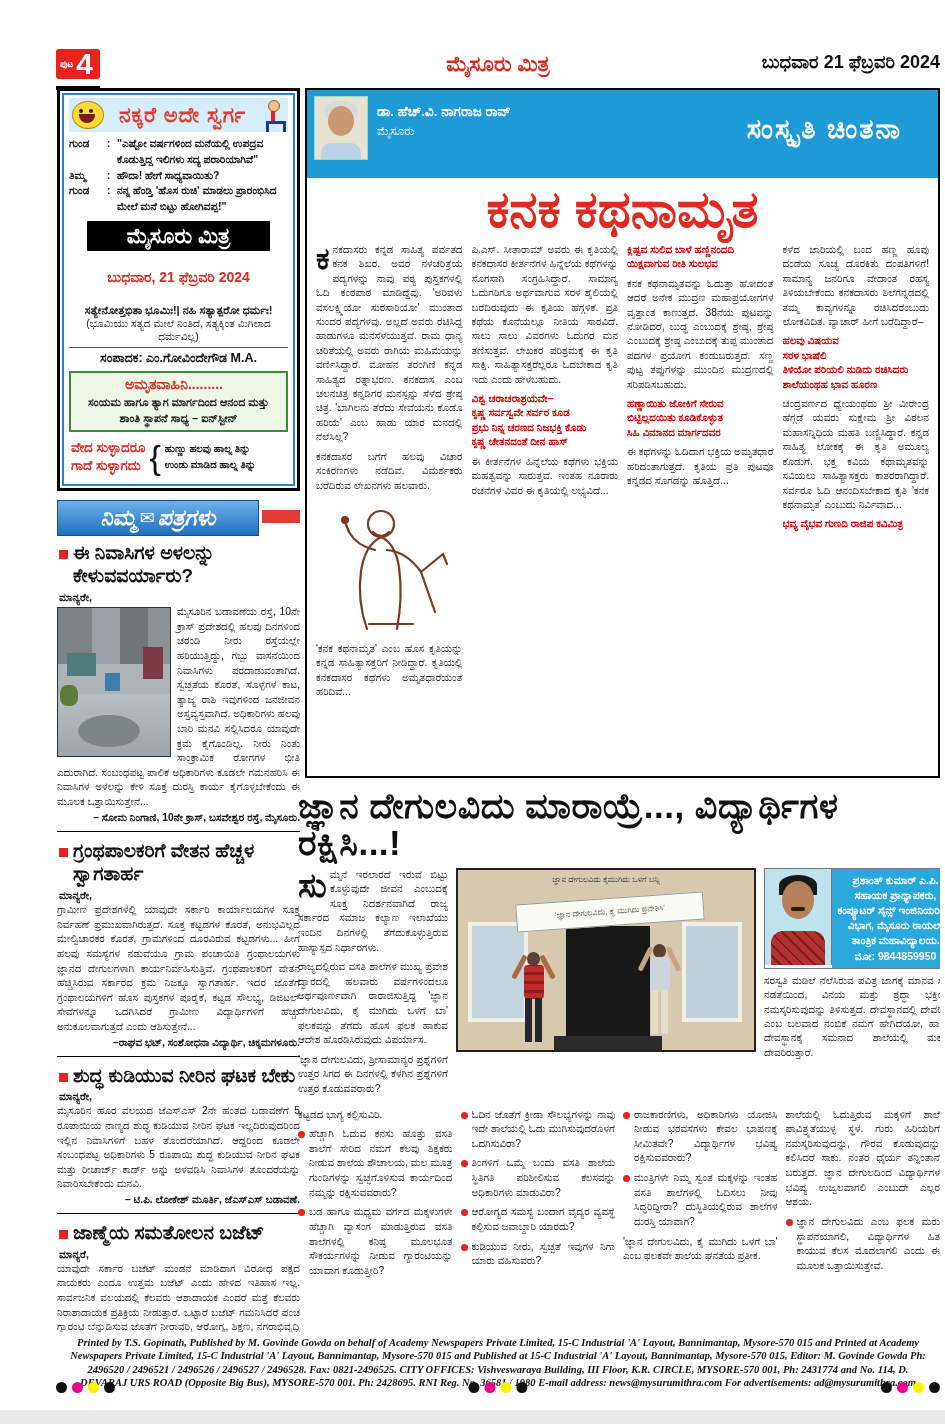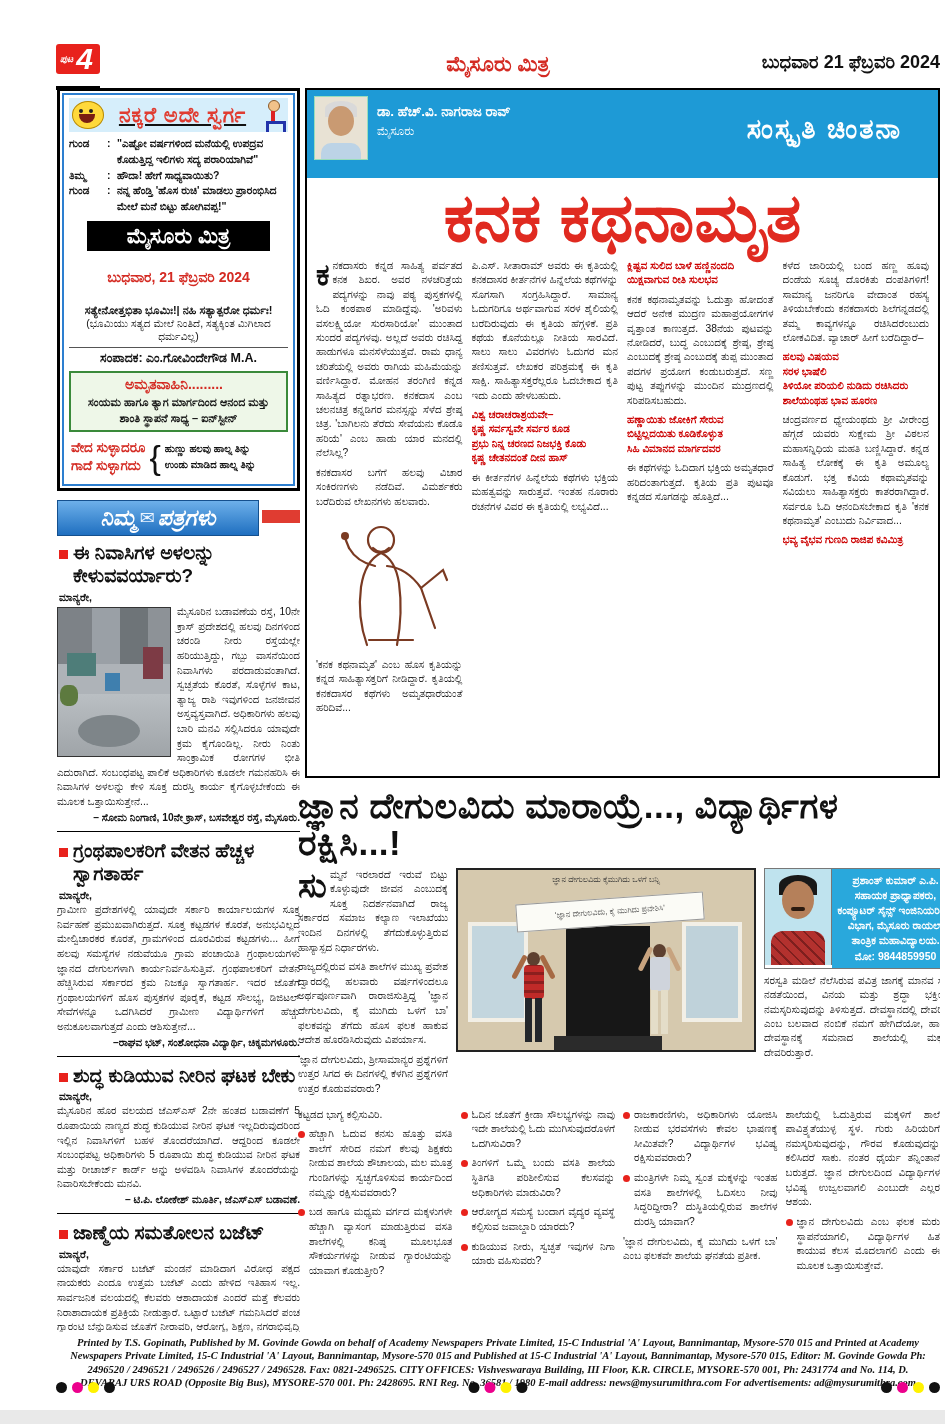--- a/index.html
+++ b/index.html
@@ -1,33 +1,33 @@
 <!DOCTYPE html>
 <html lang="kn"><head>
 <meta charset="utf-8">
 <style>
   html,body{margin:0;padding:0;background:#fff;}
   .page{position:relative;width:945px;height:1424px;background:#fff;overflow:hidden;
         font-family:"Liberation Sans","DejaVu Sans",sans-serif;color:#111;}
   
   .topbar{position:absolute;left:56px;top:44px;width:884px;height:42px;}
-  .topbar-left{position:absolute;left:0;top:0;height:40px;display:flex;align-items:flex-start;border-bottom:4px solid #000;padding-bottom:2px;font-style:italic;}
+  .topbar-left{position:absolute;left:0;top:0;height:40px;display:flex;align-items:center;border-bottom:4px solid #000;padding-bottom:2px;}
   .page-badge{background:#e8221c;color:#fff;display:flex;align-items:center;padding:0 7px 0 4px;border-radius:3px;}
   .page-badge .puta{font-size:9px;font-weight:bold;margin-right:3px;}
   .page-badge .num{font-size:30px;font-weight:bold;line-height:1;}
   .section-box{border:2px solid #000;background:#fff;margin-left:4px;display:flex;align-items:center;
                padding:0 38px 0 14px;font-size:23px;font-weight:bold;}
   .masthead-center{position:absolute;left:50%;transform:translateX(-50%);top:8px;color:#d42b23;
                    font-size:21px;font-weight:bold;}
   .topbar-date{position:absolute;right:0;top:8px;font-size:18px;font-weight:bold;}
   
   .left-col{position:absolute;left:57px;top:88px;width:243px;height:1244px;overflow:hidden;}
   .joke-box{border:3px solid #000;}
   .joke-inner{border:2px solid #2d7fd0;margin:2px;padding:3px 5px 5px;}
-  .joke-head{display:flex;align-items:center;justify-content:space-between;background:#d6eefb;padding:2px 3px;text-decoration:underline;}
+  .joke-head{display:flex;align-items:center;justify-content:space-between;background:#d6eefb;padding:2px 3px;}
   .joke-title{color:#e03c31;font-size:21px;font-weight:bold;letter-spacing:1px;}
   .smiley{width:30px;height:26px;background:#ffd93b;border-radius:50%;position:relative;border:1px solid #b98b00;}
   .smiley:before{content:"";position:absolute;left:6px;top:7px;width:4px;height:4px;border-radius:50%;background:#222;box-shadow:10px 0 0 #222;}
   .smiley:after{content:"";position:absolute;left:6px;top:12px;width:16px;height:9px;border-radius:0 0 16px 16px;background:#7a1d12;}
   .stickman{width:24px;height:30px;position:relative;}
   .stickman .head{position:absolute;left:7px;top:0;width:10px;height:10px;border-radius:50%;background:#f2c28a;border:1px solid #8a5a2a;}
   .stickman .body{position:absolute;left:10px;top:11px;width:4px;height:11px;background:#d22;}
   .stickman .legs{position:absolute;left:5px;top:21px;width:14px;height:8px;border-top:3px solid #23a;border-left:3px solid #23a;border-right:3px solid #23a;}
   .dialog{margin-top:4px;font-size:10.5px;font-weight:bold;line-height:1.5;}
   .dialog .row{display:flex;}
@@ -72,21 +72,21 @@
   .article-box{position:absolute;left:305px;top:88px;width:635px;height:690px;border:2px solid #000;background:#fff;box-sizing:border-box;}
   .art-band{position:relative;height:88px;background:#1e9ad6;}
   .art-author-photo{position:absolute;left:7px;top:6px;width:52px;height:62px;background:#e8e2d4;border:1px solid #9db;overflow:hidden;}
   .face{position:relative;width:100%;height:100%;}
   .face .hair{position:absolute;left:10px;top:4px;width:32px;height:16px;border-radius:50% 50% 0 0;background:#d9d9d9;}
   .face .head{position:absolute;left:13px;top:9px;width:26px;height:30px;border-radius:50%;background:#c99a72;}
   .face .shirt{position:absolute;left:6px;bottom:0;width:40px;height:16px;border-radius:10px 10px 0 0;background:#bcd3e6;}
   .art-author-name{position:absolute;left:70px;top:14px;color:#fff;font-size:13.5px;font-weight:bold;}
   .art-author-place{position:absolute;left:70px;top:34px;color:#fff;font-size:12px;}
   .art-kicker{position:absolute;right:36px;top:24px;color:#fff;font-size:27px;font-weight:bold;letter-spacing:2px;}
-  .art-headline{text-align:center;color:#e02a20;font-size:67px;font-weight:bold;line-height:1.0;margin:6px 0 2px;}
+  .art-headline{text-align:center;color:#e02a20;font-size:51px;font-weight:bold;line-height:1.0;margin:6px 0 2px;}
   .art-cols{display:flex;gap:9px;padding:6px 9px 0;height:508px;overflow:hidden;}
   .acol{flex:1;font-size:10.3px;line-height:1.40;text-align:justify;overflow:hidden;}
   .acol p{margin:0 0 5px;}
   .red{color:#cc0000;font-weight:bold;}
   .verse{color:#cc0000;font-weight:bold;white-space:pre-line;text-align:left;}
   .dropcap{float:left;font-size:30px;font-weight:bold;line-height:0.9;padding:2px 3px 0 0;}
   .kanaka-illus{display:block;margin:4px auto;}
   
   .bottom-art{position:absolute;left:298px;top:786px;width:642px;height:546px;overflow:hidden;}
   .bot-headline{font-size:35px;font-weight:bold;line-height:1.05;letter-spacing:0.5px;margin:2px 0 6px;}

